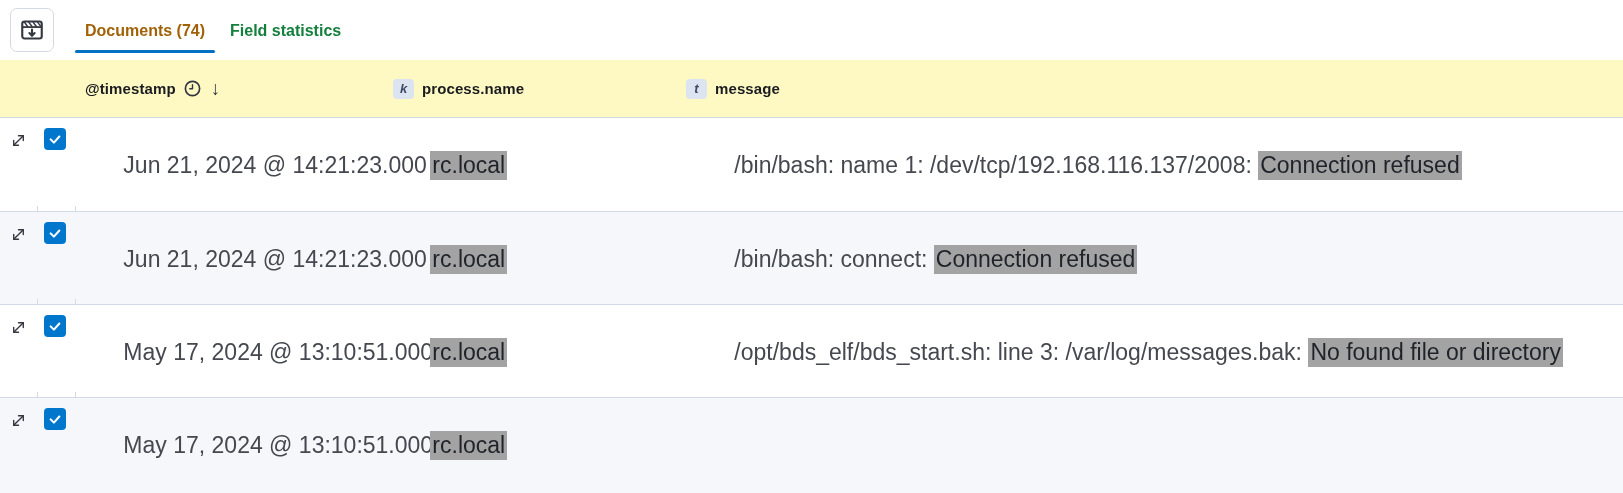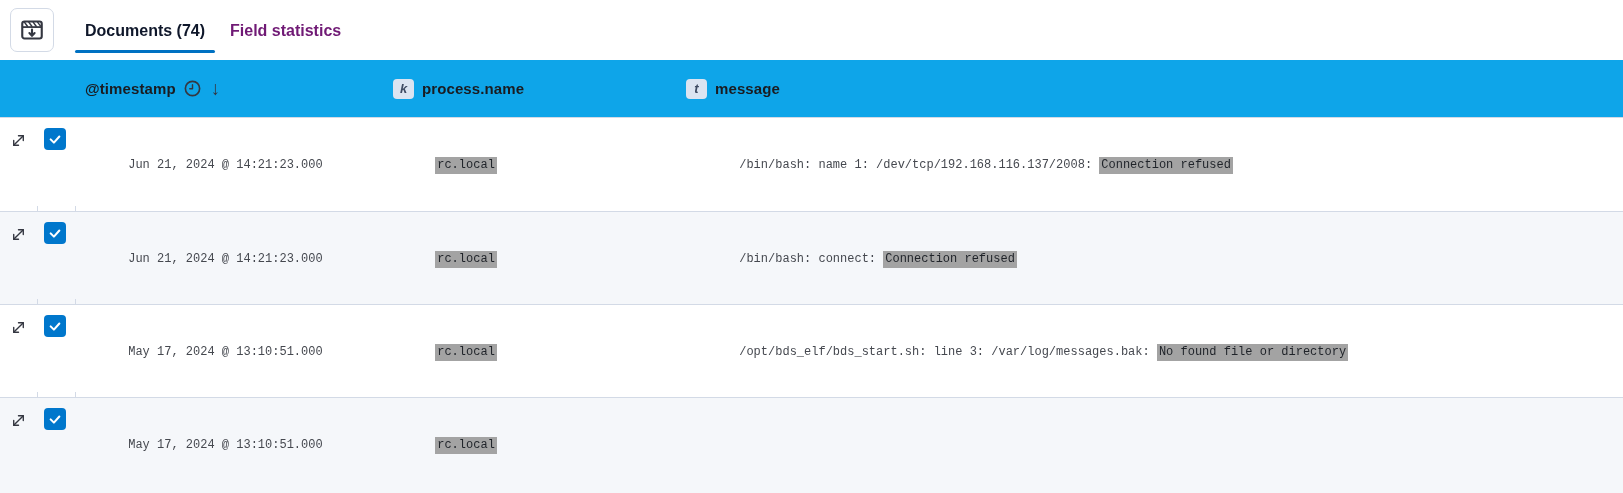--- a/index.html
+++ b/index.html
@@ -5,28 +5,28 @@
   * { margin:0; padding:0; box-sizing:border-box; }
   html,body { width:1623px; height:493px; overflow:hidden; background:#fff;
               font-family:"Liberation Sans", sans-serif; }
 
   
   .topbar { height:60px; display:flex; align-items:flex-start; padding:8px 0 0 10px; background:#fff; }
   .display-btn { width:44px; height:44px; background:#fff; border:1px solid #d3dae6;
                  border-radius:7px; display:flex; align-items:center; justify-content:center; cursor:pointer; }
   .tabs { display:flex; margin-left:21px; height:45px; }
   .tab { position:relative; display:flex; align-items:center; padding:0 10px; margin-right:5px;
-         font-size:16px; font-weight:700; color:#701a75; cursor:pointer; white-space:nowrap; }
-  .tab.active { color:#0f172a; }
+         font-size:16px; font-weight:700; color:#15803d; cursor:pointer; white-space:nowrap; }
+  .tab.active { color:#a16207; }
   .tab.active::after { content:""; position:absolute; left:0; right:0; bottom:0; height:3px;
                        background:#0071c2; border-radius:2px; }
 
   
   .grid { display:flex; flex-direction:column; height:433px; }
-  .grid-header { display:flex; height:58px; border-bottom:1px solid #d3dae6; background:#0ea5e9; }
+  .grid-header { display:flex; height:58px; border-bottom:1px solid #d3dae6; background:#fef9c3; }
   .grid-header .cell { display:flex; align-items:center; }
   .hdr-label { font-size:15px; font-weight:700; color:#1a1c21; letter-spacing:.1px; }
   .badge { display:inline-flex; align-items:center; justify-content:center; width:21px; height:20px;
            border-radius:4px; background:#dce4f1; color:#3f4b63; font-style:italic; font-weight:700;
            font-size:13px; margin-right:8px; flex:0 0 auto; }
   .hdr-icons { display:flex; align-items:center; margin-left:7px; color:#343741; }
   .sort-arrow { font-size:19px; color:#343741; margin-left:9px; line-height:1; }
 
   .col-expand { width:38px; flex:0 0 auto; }
   .col-check  { width:38px; flex:0 0 auto; }
@@ -46,21 +46,21 @@
   .row:not(:last-child)::before,
   .row:not(:last-child)::after { content:""; position:absolute; bottom:0; width:1px; height:5px; background:#d3dae6; }
   .row:not(:last-child)::before { left:37px; }
   .row:not(:last-child)::after  { left:75px; }
 
   .expand-btn { background:none; border:none; cursor:pointer; padding:2px; margin:4px 0 0 8px;
                 display:flex; align-items:center; justify-content:center; }
   .checkbox { width:22px; height:22px; border-radius:4px; background:#0077cc; margin:2px 0 0 6px;
               display:flex; align-items:center; justify-content:center; cursor:pointer; }
 
-  .mono { font-family:Liberation Mono, monospace; font-size:12px; line-height:24px;
+  .mono { font-family:Liberation Sans, sans-serif; font-size:23px; line-height:24px;
           color:#45484f; white-space:pre; }
   .row .cell { padding-top:3px; }
   .row .col-expand, .row .col-check { padding-top:0; }
   .hl { background:#a3a3a3; color:#1f2329; padding:1px 2px 2px; }
 </style>
 </head>
 <body>
 
 <div class="topbar">
   <button class="display-btn">

